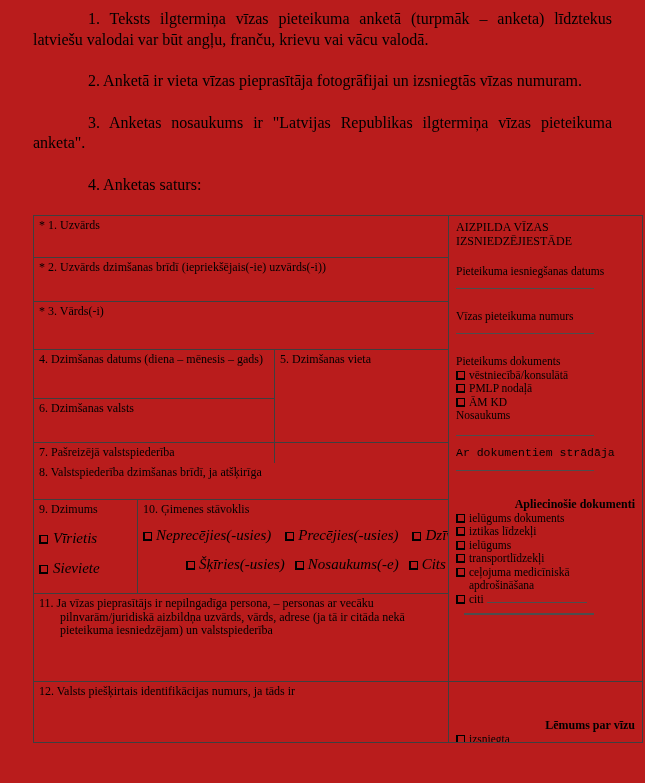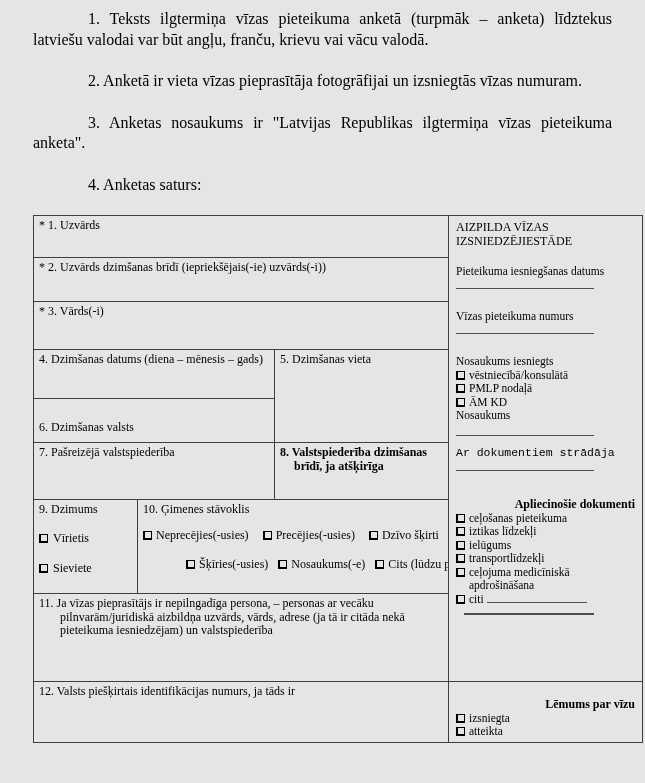--- a/index.html
+++ b/index.html
@@ -1,65 +1,65 @@
 <!DOCTYPE html>
 <html><head>
 <meta charset="utf-8">
 <style>
   * { margin:0; padding:0; box-sizing:border-box; }
   html,body { background:#ffffff; }
   .page {
-    width:645px; height:783px; background:#e5e5e5; color:#000;
+    width:645px; height:783px; background:#b91c1c; color:#000;
     font-family:"Liberation Serif","DejaVu Serif",serif;
     overflow:hidden;
   }
   .intro { padding:9px 33px 0 33px; }
   .para {
     font-size:16px; line-height:20.5px; text-align:justify;
     text-indent:55px; margin-bottom:21px;
   }
   .para.last { margin-bottom:10px; }
 
   .form-table {
     margin:20px 0 0 33px; width:610px; height:528px;
     display:flex; border:1.5px solid #3f3f3f;
     font-size:12px; line-height:13.5px;
   }
   .col-left { width:415px; border-right:1.5px solid #3f3f3f; display:flex; flex-direction:column; }
-  .col-right { flex:1; display:flex; flex-direction:column; font-size:11.5px; }
+  .col-right { flex:1; display:flex; flex-direction:column; font-size:11.5px;gap:21px; }
 
   .cell { padding:3px 5px; overflow:hidden; }
   .bb { border-bottom:1.5px solid #3f3f3f; }
   .br { border-right:1.5px solid #3f3f3f; }
   .rowA { height:42px; }
   .rowB { height:44px; }
   .rowC { height:48px; }
   .row46 { height:93px; display:flex; padding:0; }
-  .sub46 { width:241px; display:flex; flex-direction:column;gap:19px; }
+  .sub46 { width:241px; display:flex; flex-direction:column; }
   .c4 { height:49px; }
   .c6 { flex:1; }
   .c5 { flex:1; }
-  .row78 { height:57px; display:flex; padding:0; }
+  .row78 { height:57px; display:flex; padding:0;flex-direction:column; }
   .c7 { width:241px; }
   .c8 { flex:1; }
   .row910 { height:94px; display:flex; padding:0; }
   .c9 { width:104px; }
   .c10 { flex:1; }
   .rowD { height:88px; }
   .rowE { flex:1; }
 
-  .h14 { display:block; padding-left:14px; text-indent:-14px;font-weight:bold; }
+  .h14 { display:block; padding-left:14px; text-indent:-14px; }
   .h21 { display:block; padding-left:21px; text-indent:-21px; }
 
   .cb {
     display:inline-block; width:9px; height:9px;
     border:1px solid #000; border-left-width:2px; border-bottom-width:2px;
     margin-right:5px; vertical-align:-1px; flex:none;
   }
-  .opt { white-space:nowrap; font-size:12px; }
+  .opt { white-space:nowrap; font-size:15px;font-style:italic; }
   .optrow { display:flex; font-size:11.5px; }
   .optrow .opt .cb { margin-right:4px; }
   .g14 { gap:14px; } .g10 { gap:10px; }
 
   .rc-main { height:466px; border-bottom:1.5px solid #3f3f3f; padding:4px 7px; overflow:hidden; }
   .rc-bottom { flex:1; padding:4px 7px; overflow:hidden; }
   .rc-header { font-size:12px; line-height:14px; }
   .rc-lbl { white-space:nowrap; }
   .rc-title { font-weight:bold; font-size:12px; white-space:nowrap;text-align:right; }
   .rc-opt { padding-left:13px; text-indent:-13px; }
@@ -164,32 +164,32 @@
 
       <div class="rc-main">
         <div class="rc-header">AIZPILDA VĪZAS IZSNIEDZĒJIESTĀDE</div>
 
         <div class="rc-lbl mt17">Pieteikuma iesniegšanas datums</div>
         <div class="fline mt9"></div>
 
         <div class="rc-lbl mt21">Vīzas pieteikuma numurs</div>
         <div class="fline mt9"></div>
 
-        <div class="rc-lbl mt21">Nosaukums iesniegts</div>
+        <div class="rc-lbl mt21">Pieteikums dokuments</div>
         <div class="rc-opt"><span class="cb"></span><span>vēstniecībā/konsulātā</span></div>
         <div class="rc-opt"><span class="cb"></span><span>PMLP nodaļā</span></div>
         <div class="rc-opt"><span class="cb"></span><span>ĀM KD</span></div>
         <div class="rc-lbl">Nosaukums</div>
         <div class="fline mt12"></div>
 
         <div class="rc-lbl mt22">Ar dokumentiem strādāja</div>
         <div class="fline mt10"></div>
 
         <div class="rc-title mt27">Apliecinošie dokumenti</div>
-        <div class="rc-opt"><span class="cb"></span><span>ceļošanas pieteikuma</span></div>
+        <div class="rc-opt"><span class="cb"></span><span>ielūgums dokuments</span></div>
         <div class="rc-opt"><span class="cb"></span><span>iztikas līdzekļi</span></div>
         <div class="rc-opt"><span class="cb"></span><span>ielūgums</span></div>
         <div class="rc-opt"><span class="cb"></span><span>transportlīdzekļi</span></div>
         <div class="rc-opt"><span class="cb"></span><span>ceļojuma medicīniskā apdrošināšana</span></div>
         <div class="rc-opt"><span class="cb"></span><span>citi</span><span class="iline"></span></div>
         <div class="fline2 mt7"></div>
       </div>
 
       <div class="rc-bottom">
         <div class="rc-title mt12">Lēmums par vīzu</div>

